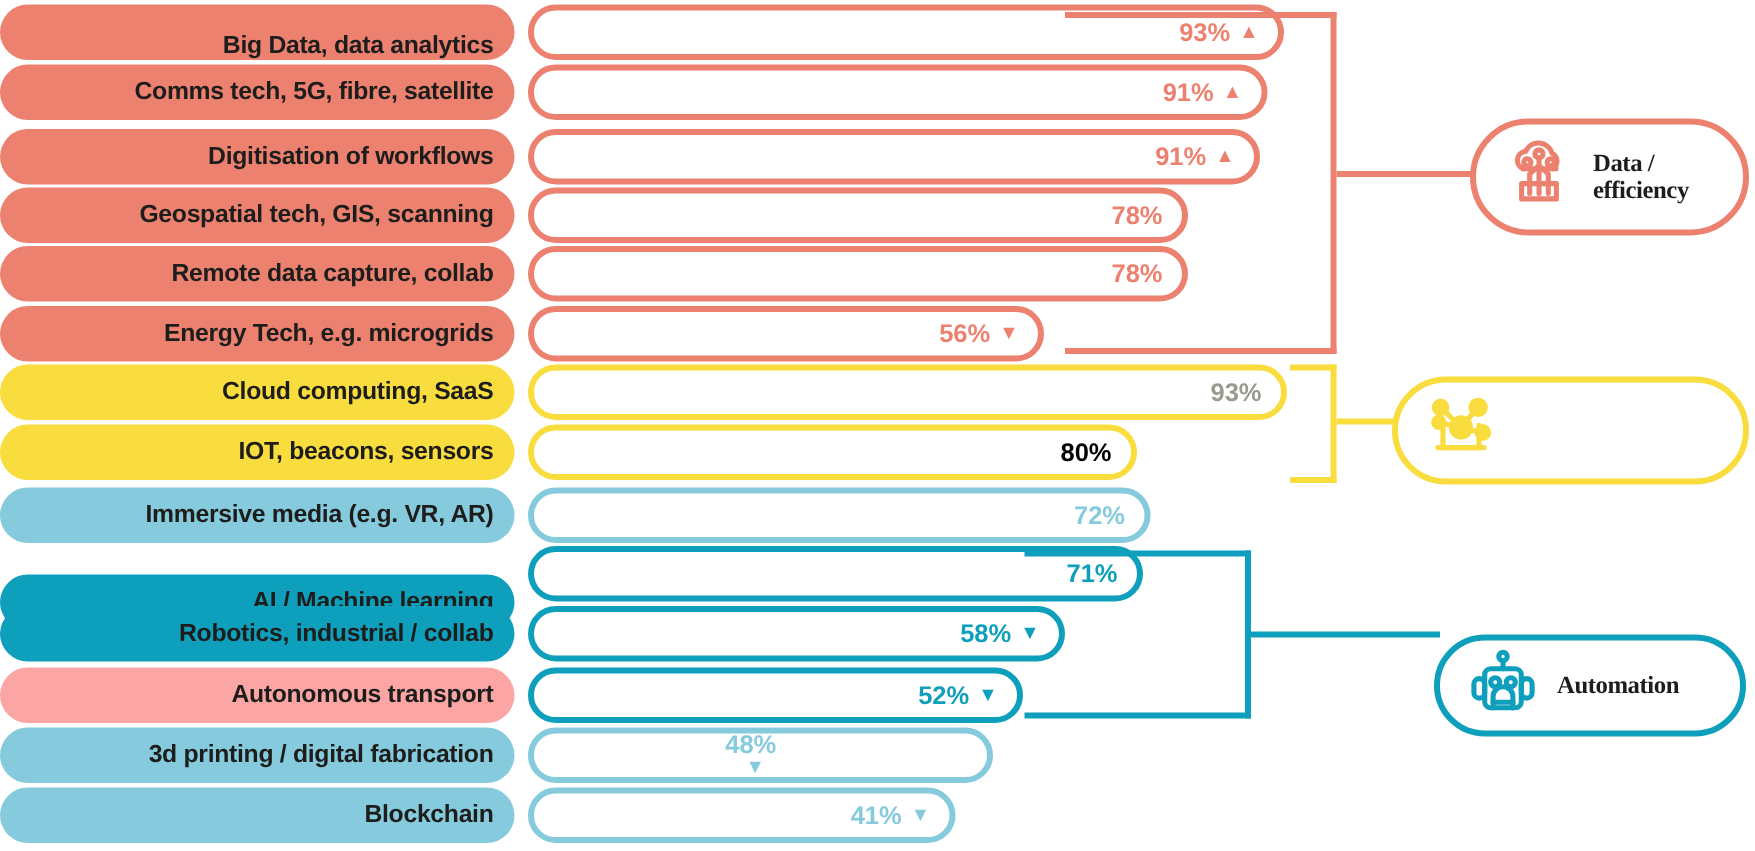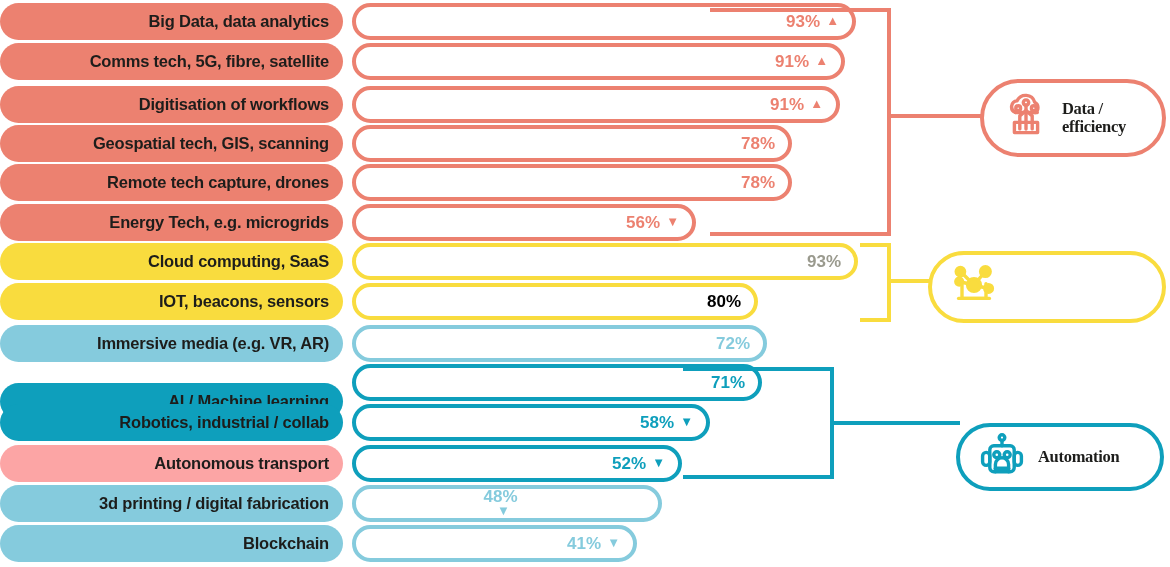--- a/index.html
+++ b/index.html
@@ -84,34 +84,34 @@
     line-height:1.12;
     letter-spacing:-0.3px;
     white-space:pre-line;
   }
 </style>
 </head>
 <body>
 
 <div id="stage">
   <div id="pills-layer">
-      <div class="pill" style="top: 3px; background: rgb(236, 129, 112);">
+      <div class="pill" style="top: 3px; background: rgb(236, 129, 112); align-items: flex-end;">
         <span>Big Data, data analytics</span>
       </div>
       <div class="pill" style="top: 43px; background: rgb(236, 129, 112);">
         <span>Comms tech, 5G, fibre, satellite</span>
       </div>
       <div class="pill" style="top: 86px; background: rgb(236, 129, 112);">
         <span>Digitisation of workflows</span>
       </div>
       <div class="pill" style="top: 125px; background: rgb(236, 129, 112);">
         <span>Geospatial tech, GIS, scanning</span>
       </div>
       <div class="pill" style="top: 164px; background: rgb(236, 129, 112);">
-        <span>Remote tech capture, drones</span>
+        <span>Remote data capture, collab</span>
       </div>
       <div class="pill" style="top: 204px; background: rgb(236, 129, 112);">
         <span>Energy Tech, e.g. microgrids</span>
       </div>
       <div class="pill" style="top: 243px; background: rgb(249, 220, 62);">
         <span>Cloud computing, SaaS</span>
       </div>
       <div class="pill" style="top: 283px; background: rgb(249, 220, 62);">
         <span>IOT, beacons, sensors</span>
       </div>

